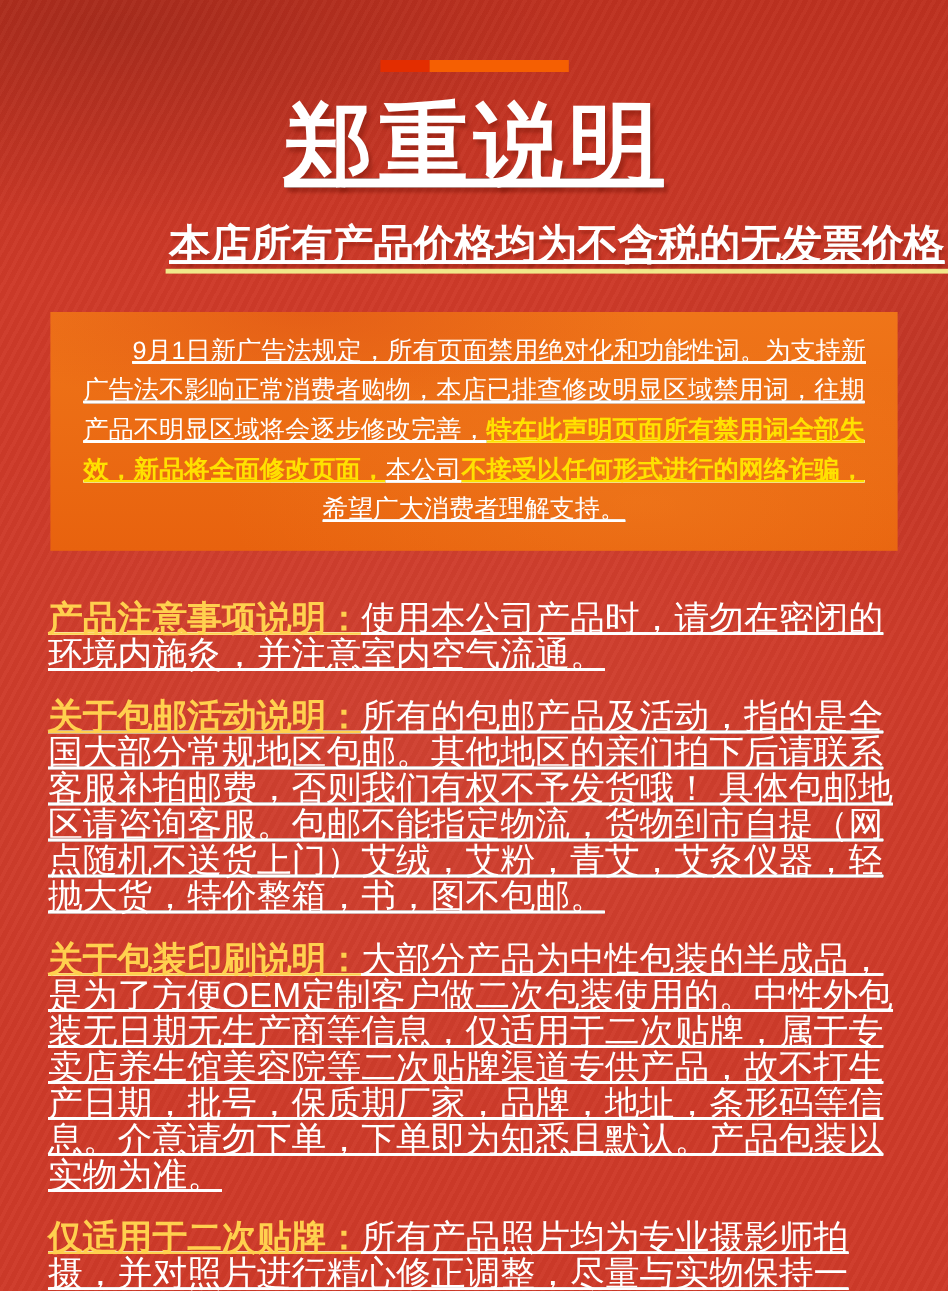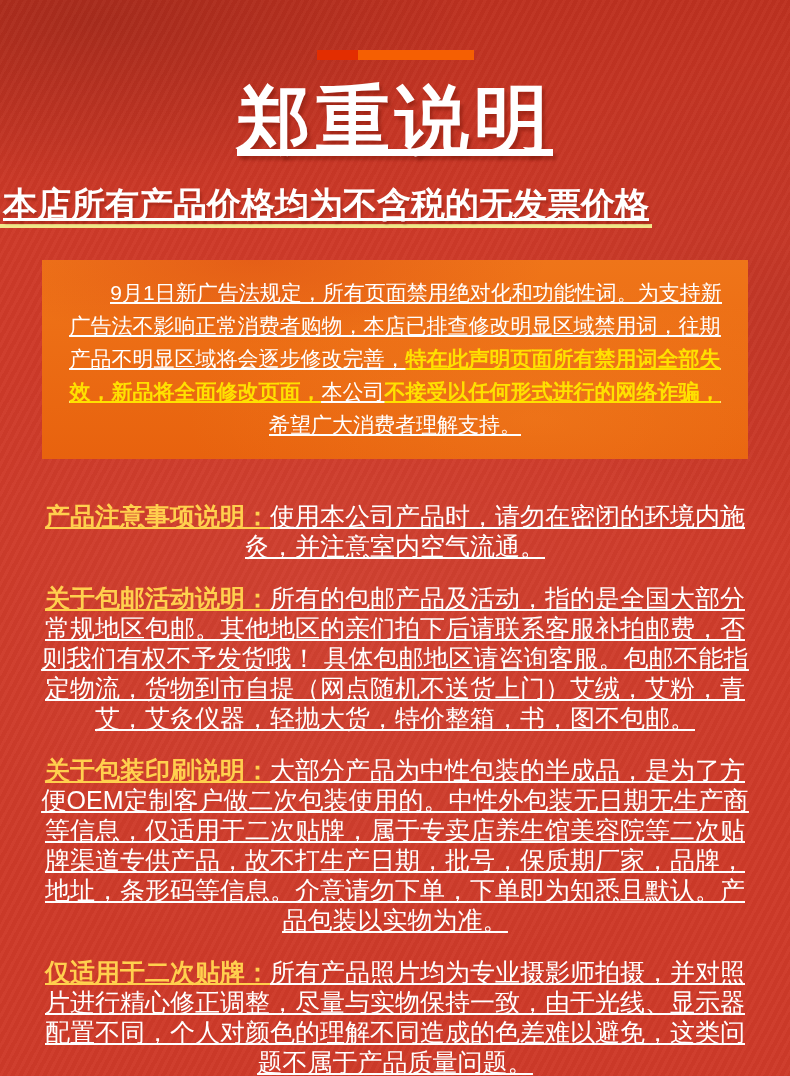--- a/index.html
+++ b/index.html
@@ -57,21 +57,21 @@
     font-weight: bold;
     letter-spacing: 5px;
     color: var(--text-white);
     text-shadow: 3px 4px 3px rgba(125,22,8,0.45);
   }
 
   .subtitles {
     margin-top: 30px;
     display: flex;
     flex-direction: column;
-    align-items: flex-start;
+    align-items: flex-end;
     gap: 11px;
   }
   .sub-line {
     display: inline-block;
     font-size: 34px;
     font-weight: bold;
     line-height: 1.05;
     color: var(--text-white);
     white-space: nowrap;
     border-bottom: 4px solid var(--underline);
@@ -94,25 +94,24 @@
     text-indent: 2em;
     text-align: center;
   }
   .notice-text .em {
     color: var(--accent-yellow);
     font-weight: bold;
   }
 
   .sections { margin: 42px 40px 0; }
   .section {
-    font-size: 25px;
+    font-size: 29px;
     line-height: 30px;
     margin-bottom: 22px;
     color: var(--text-white);
-    text-align: center;
   }
   .section-heading {
     color: var(--heading-gold);
     font-weight: bold;
   }
 </style>
 </head>
 <body>
 
 <div class="page">

